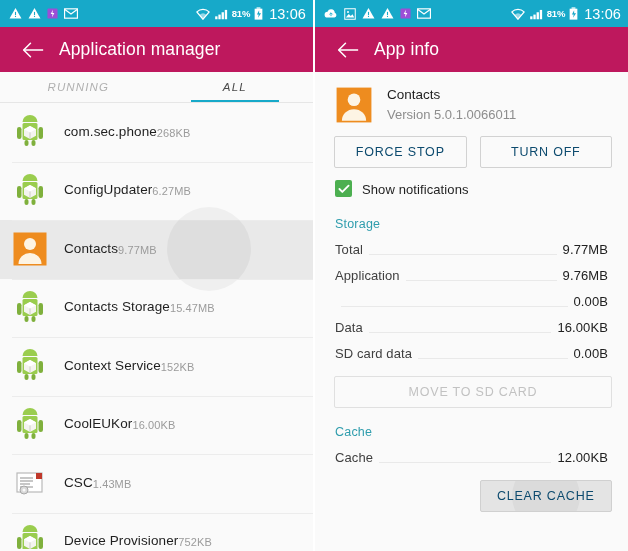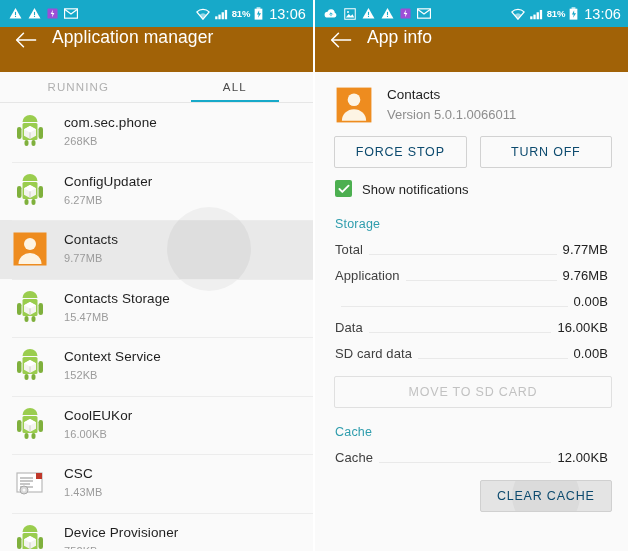--- a/index.html
+++ b/index.html
@@ -19,31 +19,31 @@
     padding:0 7px 0 9px;box-sizing:border-box;color:#ffffff;
   }
   .sb-left{display:flex;align-items:center;gap:6px;flex:1;}
   .sb-right{display:flex;align-items:center;gap:4px;}
   .sb-ico{display:block;}
   .sb-time{font-size:14.5px;color:#ffffff;letter-spacing:.1px;margin-left:2px;font-weight:400;}
   .sb-batt-pct{font-size:9.5px;color:#ffffff;font-weight:700;letter-spacing:-.2px;}
 
   
   .appbar{
-    height:45px;background:#a16207;display:flex;align-items:flex-start;
-    padding-left:13px;box-sizing:border-box;
+    height:45px;background:#be185d;display:flex;align-items:center;
+    padding-left:20px;box-sizing:border-box;
   }
   .back-btn{width:26px;height:26px;display:flex;align-items:center;justify-content:center;cursor:pointer;}
   .appbar-title{
     color:#ffffff;font-size:17.5px;margin-left:13px;letter-spacing:.1px;
     font-weight:400;white-space:nowrap;
   }
 
   
-  .tabs{height:30px;background:#fafafa;display:flex;position:relative;}
+  .tabs{height:30px;background:#fafafa;display:flex;position:relative;font-style:italic;}
   .tab{
     flex:1;display:flex;align-items:center;justify-content:center;
     font-size:11.5px;letter-spacing:1.1px;color:#b0b0b0;cursor:pointer;position:relative;
   }
   .tab.active{color:#4a4a4a;font-weight:400;}
   .tab.active:after{
     content:"";position:absolute;left:22%;right:22%;bottom:0;height:2.5px;background:#17A9C9;
   }
   .tabs-underline{height:1px;background:#e6e6e6;}
 
@@ -56,21 +56,21 @@
   .app-row + .app-row:before{
     content:"";position:absolute;left:12px;right:0;top:0;height:1px;background:#ececec;
   }
   .app-row.selected{background:#e9e9e9;}
   .ripple{
     position:absolute;right:62px;top:50%;transform:translateY(-50%);
     width:84px;height:84px;border-radius:50%;background:rgba(0,0,0,0.045);
     pointer-events:none;
   }
   .app-icon{width:36px;height:36px;flex:0 0 36px;margin-right:16px;position:relative;z-index:2;}
-  .app-texts{display:flex;flex-direction:column;justify-content:center;position:relative;z-index:2;}
+  .app-texts{display:flex;justify-content:center;position:relative;z-index:2;}
   .app-name{font-size:13.5px;color:#1f1f1f;line-height:1.25;letter-spacing:.1px;}
   .app-size{font-size:11px;color:#9b9b9b;line-height:1.35;margin-top:2px;letter-spacing:.1px;}
 
   
   .info-body{padding:0 0 0 0;background:#fafafa;height:479px;box-sizing:border-box;position:relative;}
   .app-header{display:flex;align-items:center;padding:14px 0 10px 20px;}
   .app-header .hicon{width:38px;height:38px;flex:0 0 38px;margin-right:14px;}
   .hname{font-size:13.5px;color:#1f1f1f;line-height:1.3;}
   .hver{font-size:13px;color:#8d8d8d;line-height:1.4;margin-top:2px;}
 

